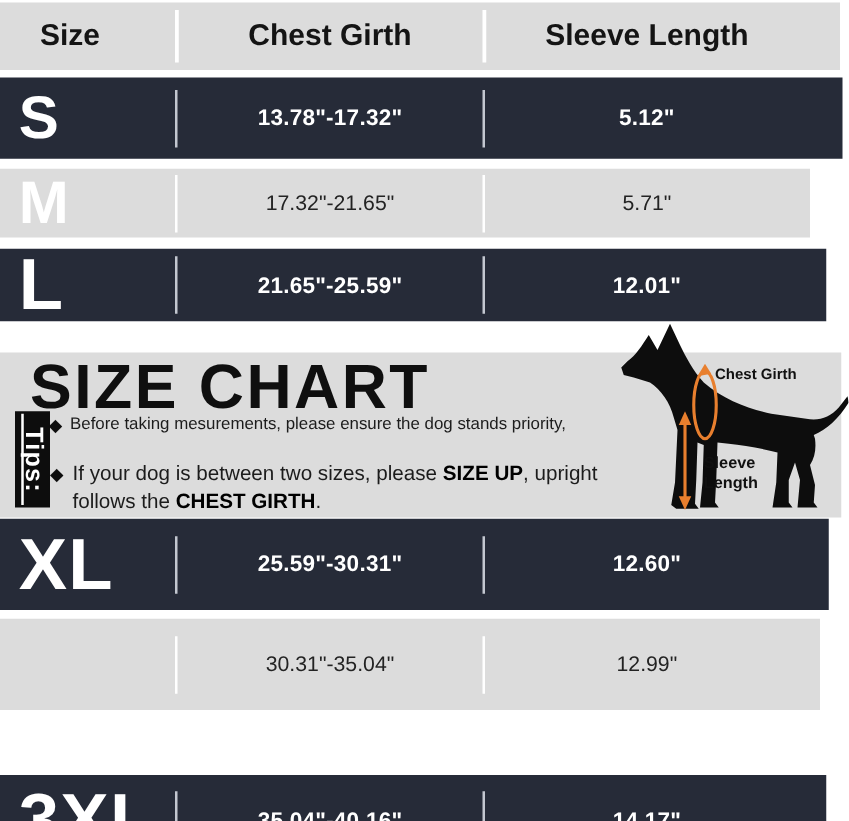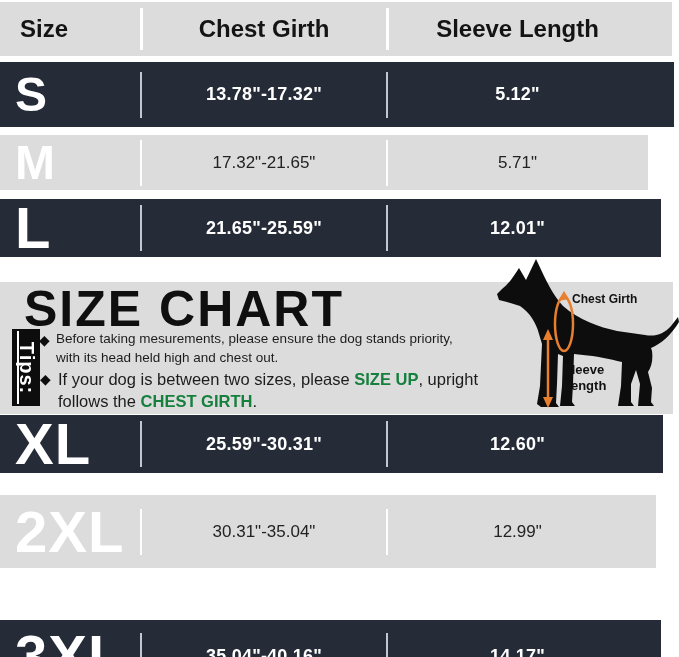--- a/index.html
+++ b/index.html
@@ -7,21 +7,21 @@
   .stage{position:relative;width:679px;height:657px;background:#fff;}
 
   .band{position:absolute;left:0;}
   .row-dark{background:#262b38;}
   .row-light{background:#dcdcdc;}
   .r-h{top:2px;height:54px;width:672px;background:#dcdcdc;}
   .r0{top:62px;height:65px;width:674px;}
   .r1{top:135px;height:55px;width:648px;}
   .r2{top:199px;height:58px;width:661px;}
   .rc{top:282px;height:132px;width:673px;background:#dcdcdc;text-decoration:underline;}
-  .r3{top:415px;height:58px;width:663px;}
+  .r3{top:415px;height:73px;width:663px;}
   .r4{top:495px;height:73px;width:656px;}
   .r5{top:580px;height:72px;width:661px;margin-top:40px;}
 
   .cell{position:absolute;top:0;height:100%;display:flex;align-items:center;justify-content:center;}
   .cell-size{left:0;width:140px;justify-content:flex-start;padding-left:15px;box-sizing:border-box;}
   .cell-chest{left:141px;width:246px;}
   .cell-sleeve{left:387px;width:261px;}
 
   .letter{color:#ffffff;font-weight:bold;line-height:1;letter-spacing:1px;}
   .ls{font-size:48px;}
@@ -31,34 +31,34 @@
   .row-light .value{color:#232323;font-weight:normal;font-size:17px;}
 
   .vdiv{position:absolute;top:50%;transform:translateY(-50%);width:2px;height:46px;}
   .row-dark .vdiv{background:#c3c7d0;}
   .row-light .vdiv{background:#ffffff;}
   .r-h .vdiv{background:#ffffff;width:3px;height:42px;}
   .d1{left:140px;}
   .d2{left:386px;}
 
   .htext{color:#141414;font-weight:bold;font-size:24px;}
-  .h-size{left:0;width:140px;justify-content:flex-start;padding-left:20px;box-sizing:border-box;}
+  .h-size{left:0;width:140px;justify-content:flex-start;padding-left:32px;box-sizing:border-box;}
 
   
   .sc-title{position:absolute;left:24px;top:2px;font-size:50px;font-weight:bold;letter-spacing:2px;line-height:1;color:#0f0f0f;white-space:nowrap;}
   .tips-box{position:absolute;left:12px;top:47px;width:28px;height:77px;background:#0d0d0d;}
   .tips-line{position:absolute;left:5px;top:2px;bottom:2px;width:2px;background:#ffffff;}
   .tips-text{position:absolute;left:50%;top:50%;transform:translate(-50%,-50%) rotate(90deg);color:#fff;font-weight:bold;font-size:20px;letter-spacing:1px;white-space:nowrap;}
   .bullet{position:absolute;font-size:14px;color:#0d0d0d;line-height:1;}
   .b1{left:39px;top:51px;}
   .b2{left:40px;top:90px;}
   .tip{position:absolute;color:#1c1c1c;}
   .tip1{left:56px;top:47px;font-size:13.5px;line-height:19px;}
   .tip2{left:58px;top:86px;font-size:16.5px;line-height:22px;}
-  .hl{color:#15803d;font-weight:bold;}
+  .hl{color:#000000;font-weight:bold;}
 
   
   .dog-svg{position:absolute;left:495px;top:258px;width:184px;height:152px;z-index:5;}
   .diagram-label{position:absolute;color:#111;font-weight:bold;z-index:6;}
   .lbl-chest{left:572px;top:292px;font-size:12px;white-space:nowrap;}
   .lbl-sleeve{left:563px;top:362px;font-size:13px;width:54px;line-height:16px;}
 </style>
 </head>
 <body>
 
@@ -118,21 +118,20 @@
     <div class="sc-title">SIZE CHART</div>
 
     <div class="tips-box">
       <div class="tips-line"></div>
       <span class="tips-text">Tips:</span>
     </div>
 
     <span class="bullet b1">◆</span>
     <div class="tip tip1">
       <div>Before taking mesurements, please ensure the dog stands priority,</div>
-      <div>with its head held high and chest out.</div>
     </div>
 
     <span class="bullet b2">◆</span>
     <div class="tip tip2">
       <div><span>If your dog is between two sizes, please </span><span class="hl">SIZE UP</span><span>, upright</span></div>
       <div><span>follows the </span><span class="hl">CHEST GIRTH</span><span>.</span></div>
     </div>
   </div>
 
   <svg class="dog-svg" viewBox="0 0 184 152">
@@ -168,23 +167,20 @@
         <span class="value">25.59"-30.31"</span>
       </div>
     <div class="cell cell-sleeve">
         <span class="value">12.60"</span>
       </div>
     <div class="vdiv d1"></div>
     <div class="vdiv d2"></div>
   </div>
 
   <div class="band r4 row-light">
-    <div class="cell cell-size">
-        <span class="letter ll">2XL</span>
-      </div>
     <div class="cell cell-chest">
         <span class="value">30.31"-35.04"</span>
       </div>
     <div class="cell cell-sleeve">
         <span class="value">12.99"</span>
       </div>
     <div class="vdiv d1"></div>
     <div class="vdiv d2"></div>
   </div>
 

